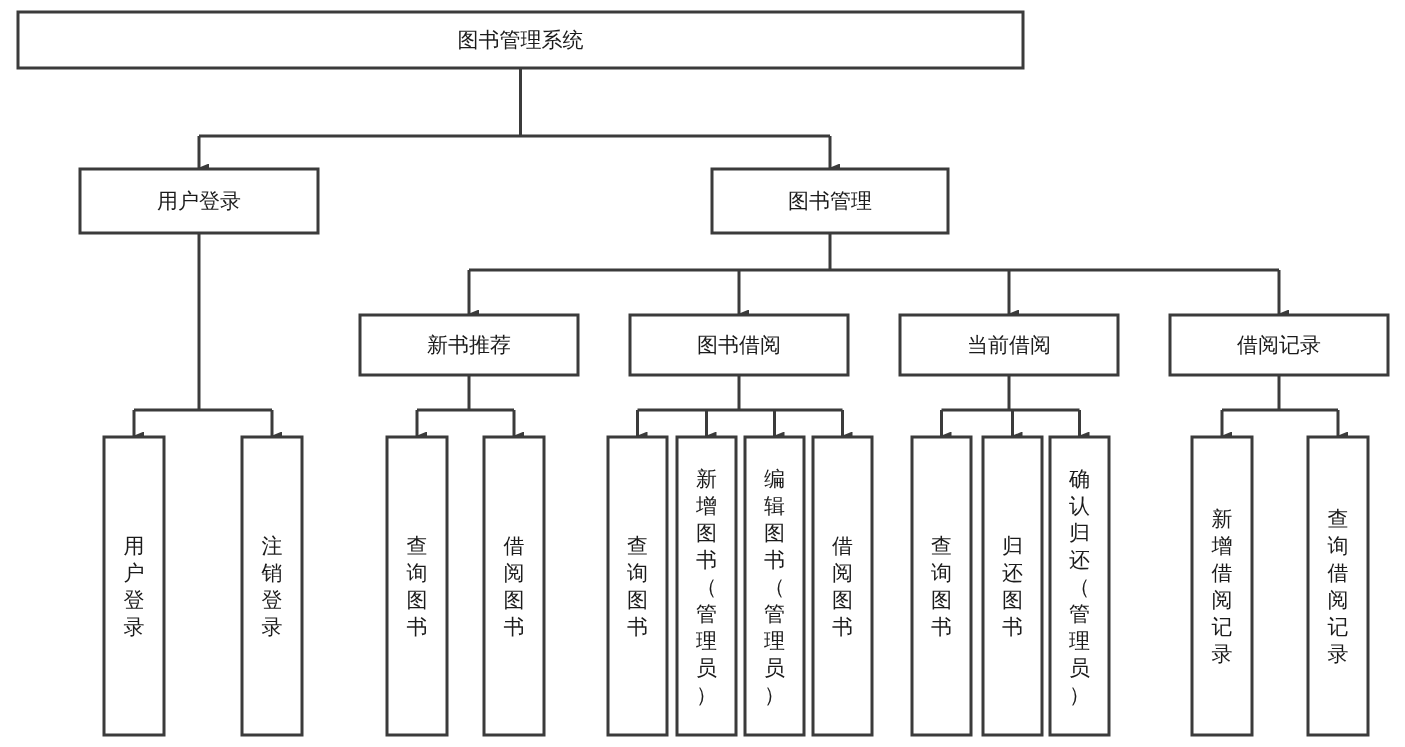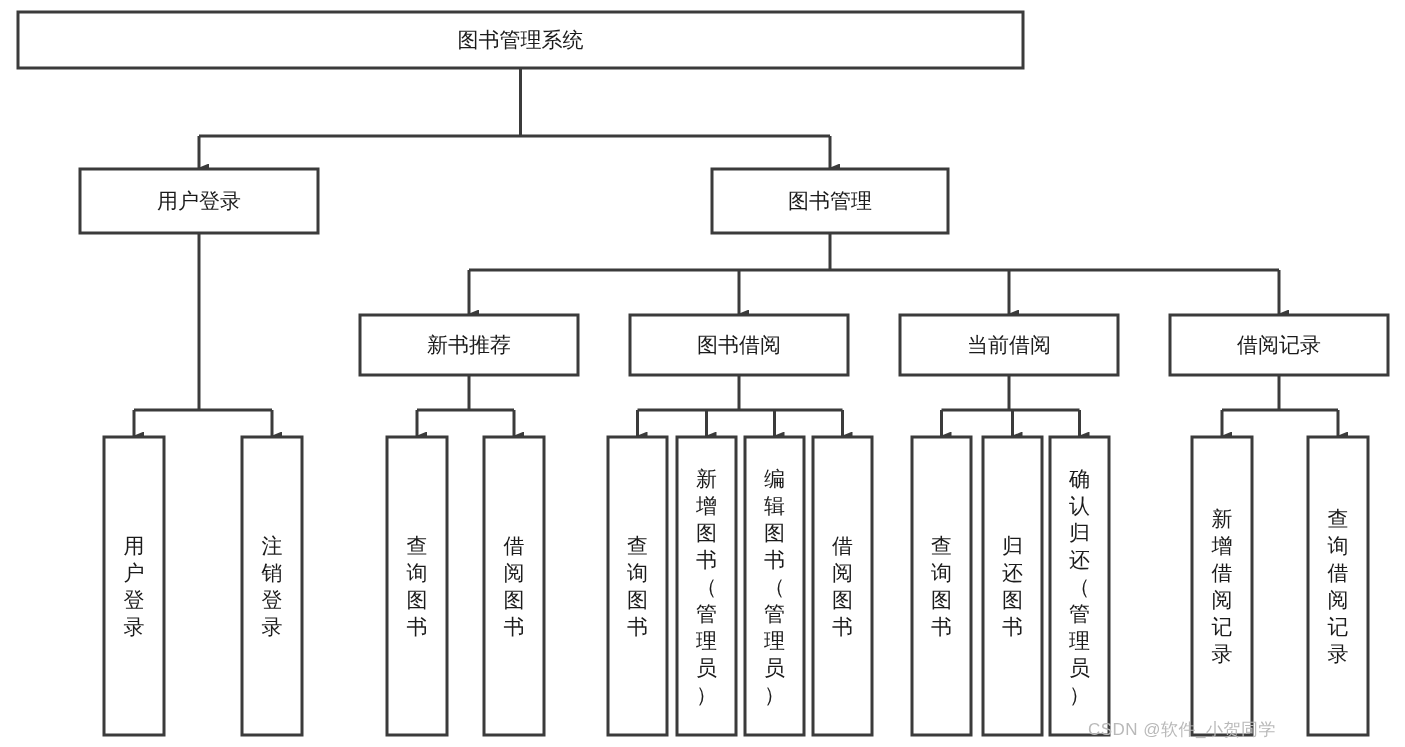--- a/index.html
+++ b/index.html
@@ -183,14 +183,13 @@
           <rect x="1192" y="437" width="60" height="298" class="node-box"></rect>
           <text x="1222" y="526.06" class="node-label-v"><tspan x="1222" dy="0">新</tspan><tspan x="1222" dy="27">增</tspan><tspan x="1222" dy="27">借</tspan><tspan x="1222" dy="27">阅</tspan><tspan x="1222" dy="27">记</tspan><tspan x="1222" dy="27">录</tspan></text>
         </g>
         <g>
           <rect x="1308" y="437" width="60" height="298" class="node-box"></rect>
           <text x="1338" y="526.06" class="node-label-v"><tspan x="1338" dy="0">查</tspan><tspan x="1338" dy="27">询</tspan><tspan x="1338" dy="27">借</tspan><tspan x="1338" dy="27">阅</tspan><tspan x="1338" dy="27">记</tspan><tspan x="1338" dy="27">录</tspan></text>
         </g>
       </g>
   </svg>
 
-  <div class="watermark">CSDN @软件_小贺同学</div>
 </div>
 
 </body></html>

